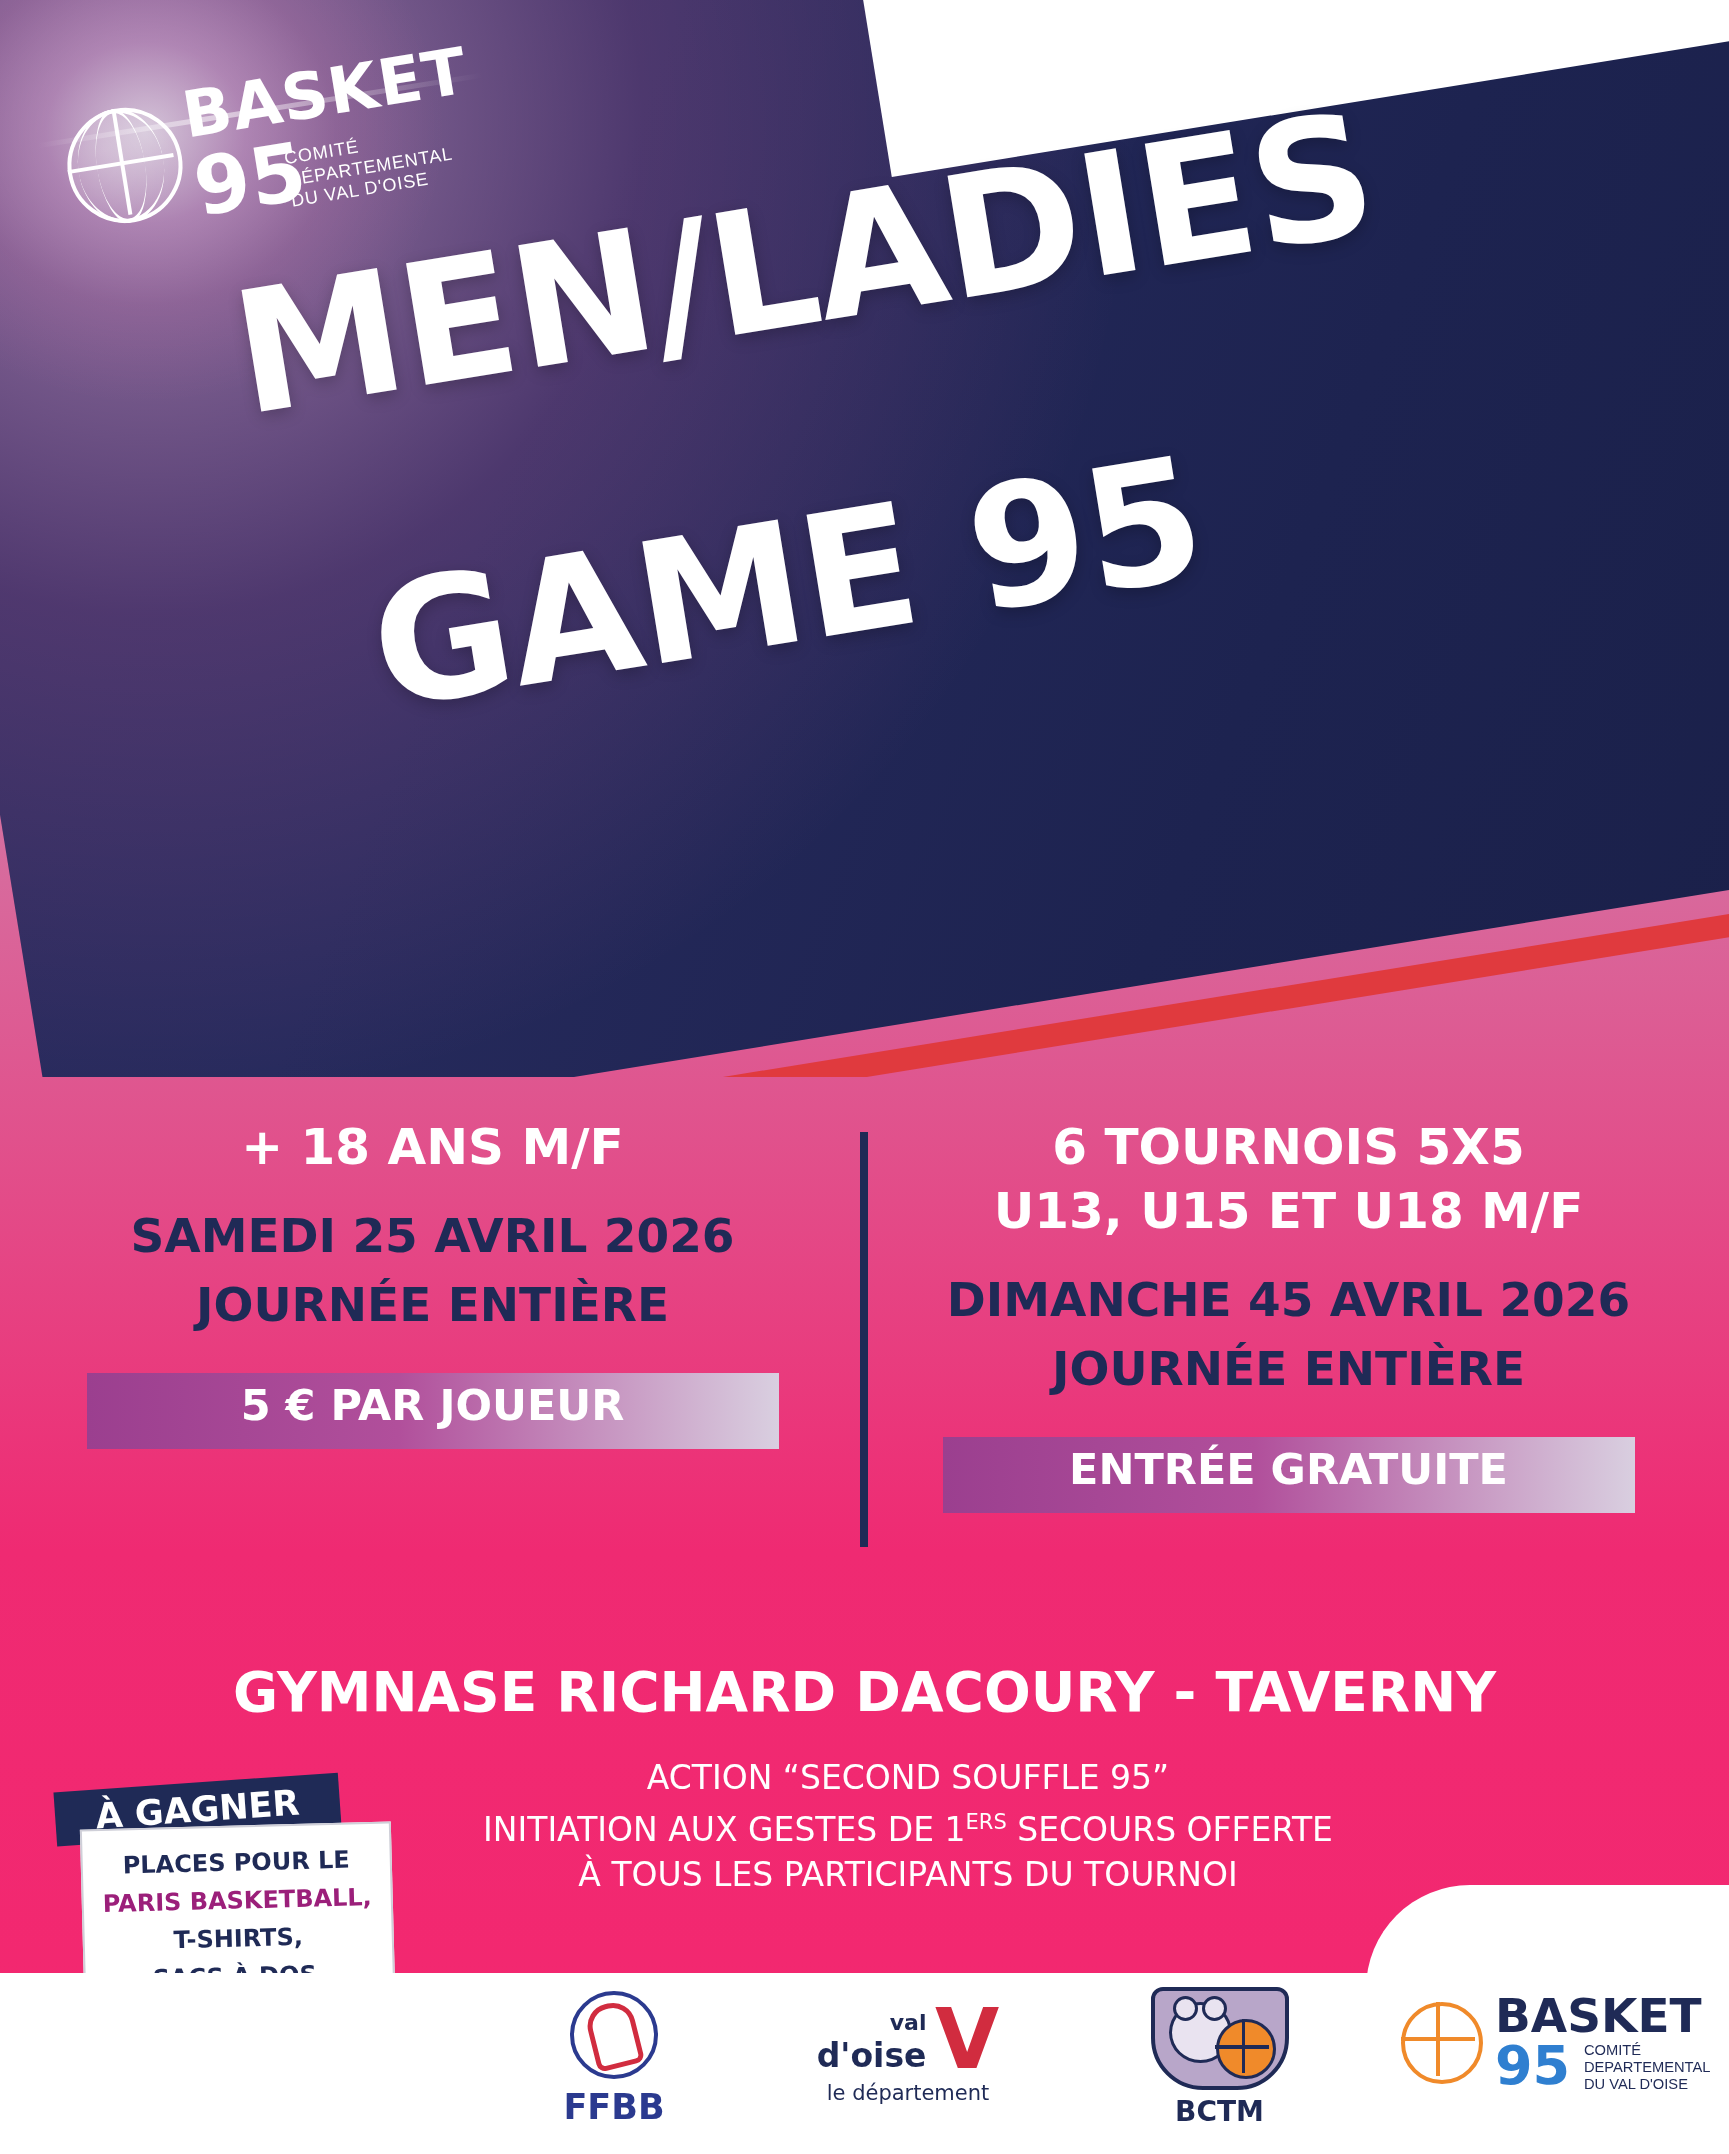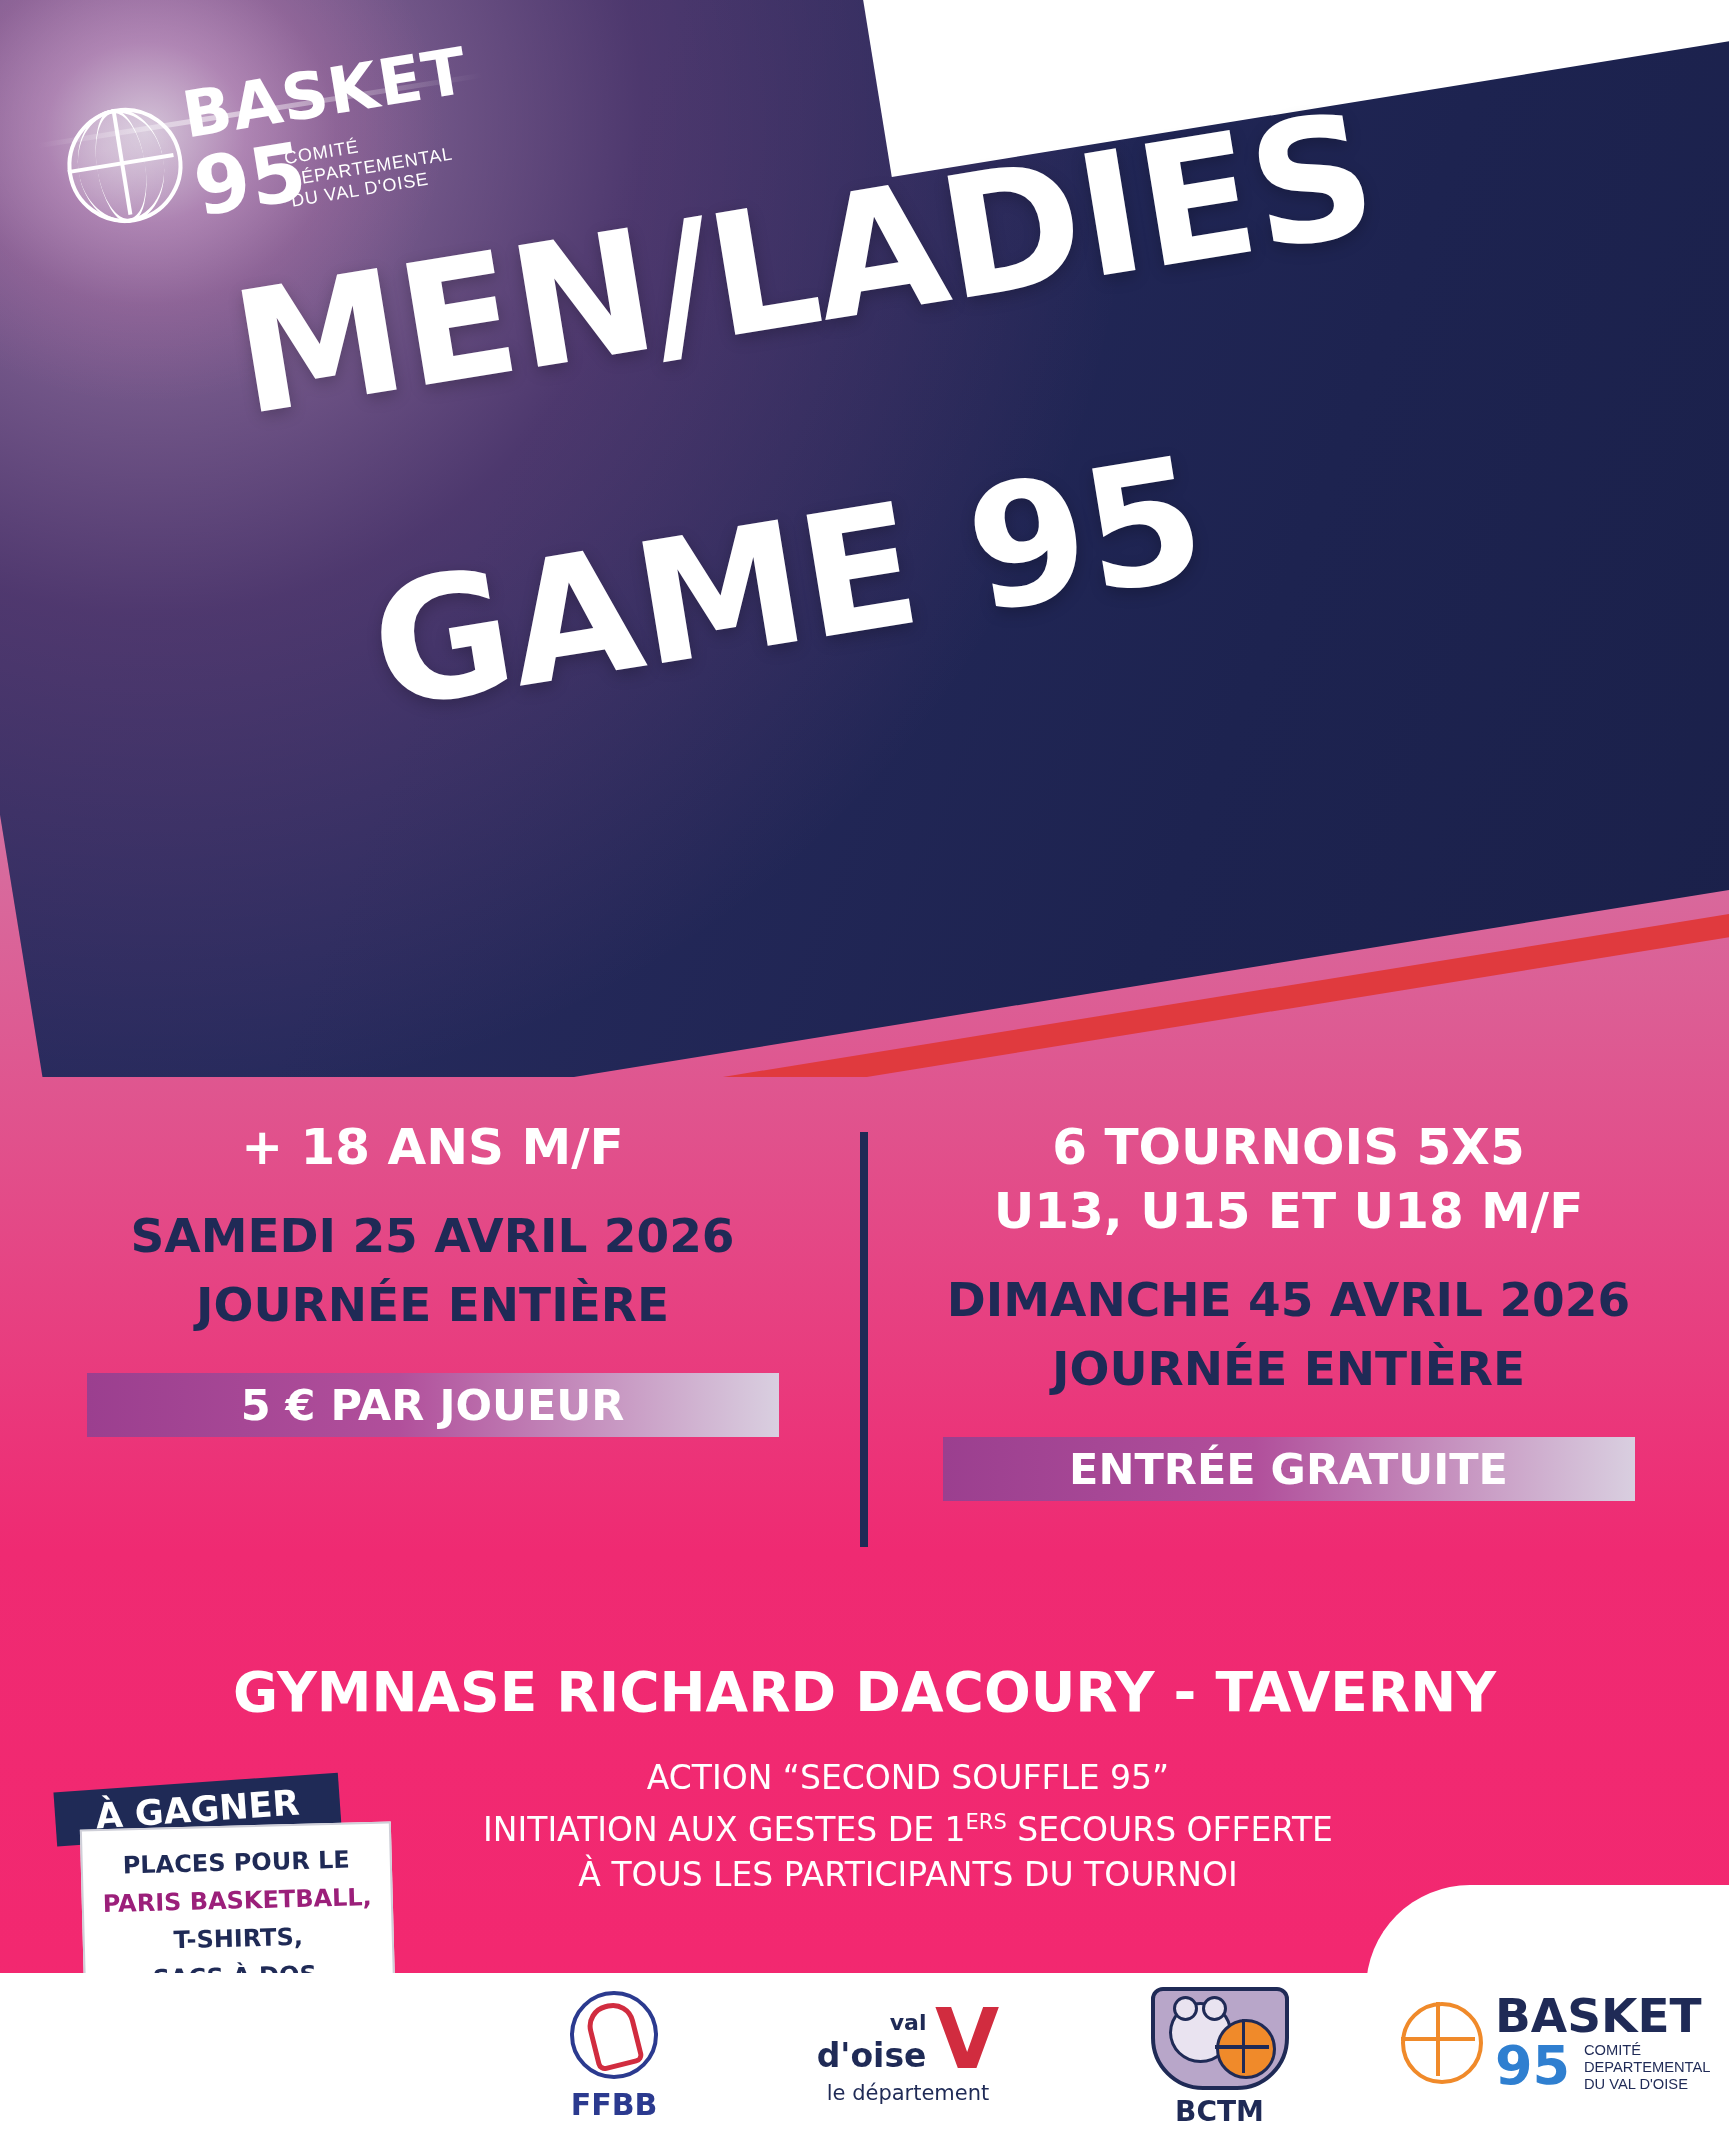--- a/index.html
+++ b/index.html
@@ -123,21 +123,21 @@
     font-size:50px;font-weight:bold;line-height:64px;color:#ffffff;
     font-family:"DejaVu Sans", sans-serif;letter-spacing:0px;
   }
   .line-navy{
     font-size:47px;font-weight:bold;line-height:61px;color:#1f2a56;
     font-family:"DejaVu Sans", sans-serif;margin-top:26px;
   }
   .line-navy.sub{margin-top:8px;}
   .price-badge{
     margin:38px auto 0 auto;
-    width:692px;height:64px;line-height:64px;
+    width:692px;height:76px;line-height:64px;
     background:linear-gradient(90deg,#9b3f8f 0%,#b14f9b 45%,#d9cfe0 100%);
     color:#ffffff;font-size:43px;font-weight:bold;
     font-family:"DejaVu Sans", sans-serif;
   }
   .price-badge.right{
     background:linear-gradient(90deg,#9b3f8f 0%,#b14f9b 45%,#d9cfe0 100%);
   }
 
   .venue{
     position:absolute;left:0;top:1660px;width:1729px;text-align:center;
@@ -192,21 +192,21 @@
   .ffbb{left:519px;top:8.6px;width:190px;}
   .ffbb-mark{
     width:80px;height:80px;margin:0 auto;border-radius:50%;
     background:#ffffff;border:4.3px solid #2b3a8f;position:relative;
   }
   .ffbb-mark:before{
     content:"";position:absolute;left:15.6px;top:8.6px;width:38px;height:55px;
     border:5.2px solid #d12c3f;border-radius:22.5px 22.5px 8.6px 8.6px;transform:rotate(-14deg);
   }
   .ffbb-label{
-    margin-top:8.6px;color:#2b3a8f;font-size:30px;font-weight:bold;
+    margin-top:8.6px;color:#2b3a8f;font-size:35px;font-weight:bold;
     font-family:"DejaVu Sans", sans-serif;
   }
 
   
   .valdoise{left:787px;top:22.5px;width:242px;}
   .vo-row{display:flex;align-items:center;justify-content:center;gap:8.6px;}
   .vo-txt{color:#1f2a56;font-size:33px;font-weight:bold;line-height:33px;text-align:right;
     font-family:"DejaVu Sans", sans-serif;}
   .vo-txt .small{font-size:22px;}
   .vo-v{

